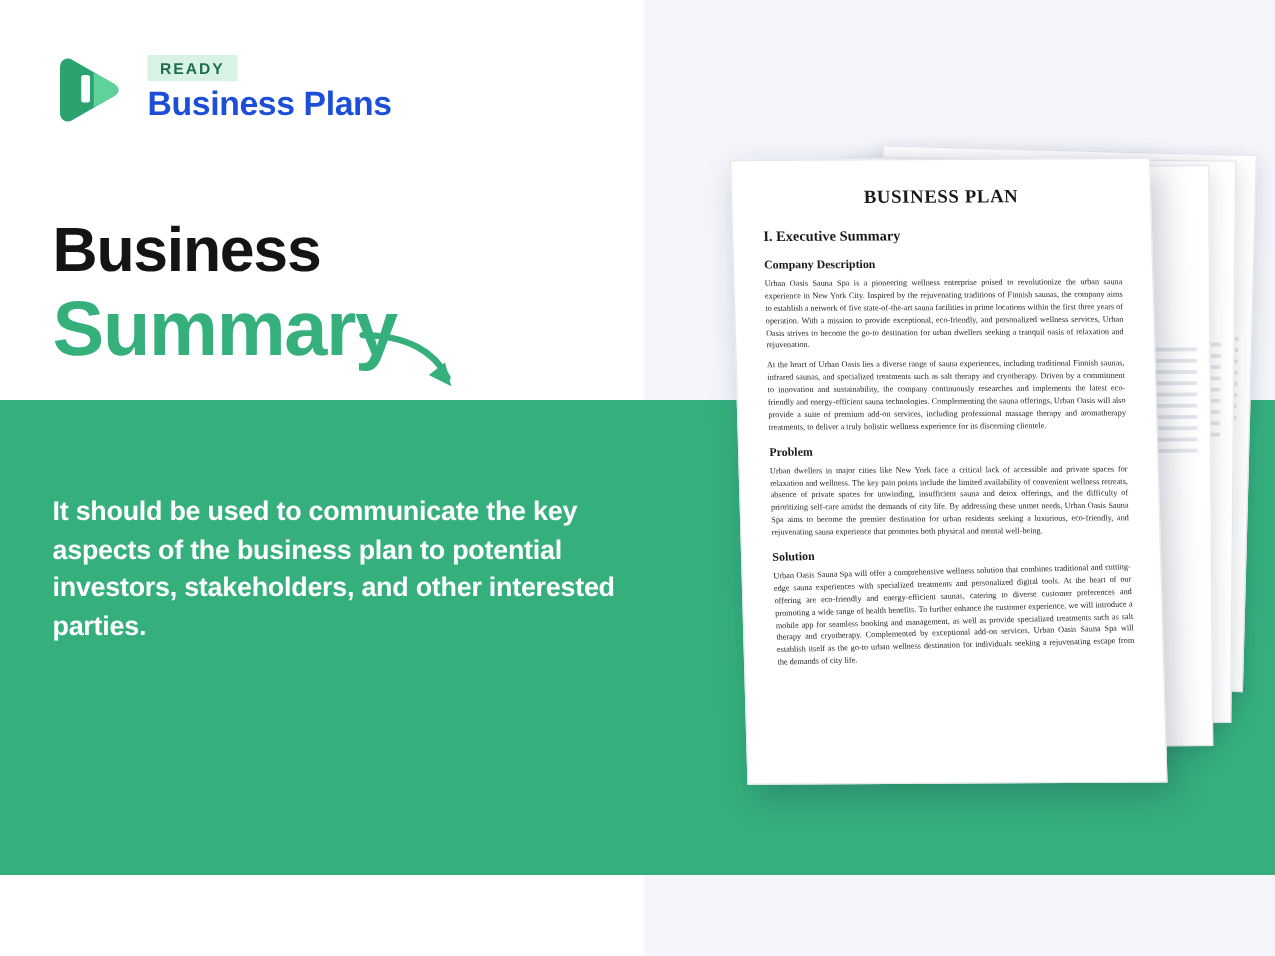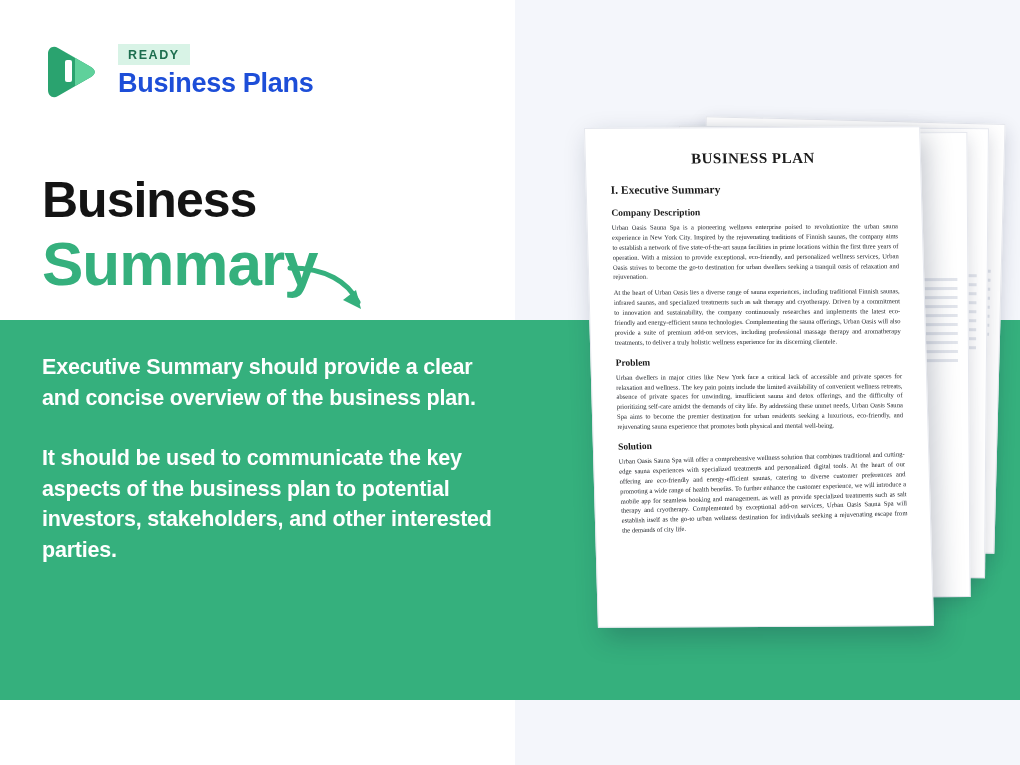--- a/index.html
+++ b/index.html
@@ -92,21 +92,21 @@
     left: 42px; top: 352px;
     width: 450px;
     color: #ffffff;
   }
   .body-copy p {
     font-size: 21.5px;
     font-weight: bold;
     line-height: 1.42;
     letter-spacing: -0.2px;
   }
-  .body-copy p.second { margin-top: 30px; }
+  .body-copy p.second { margin-top: 42px; }
 
   
   .docs {
     position: absolute;
     left: 455px; top: 85px;
     width: 560px; height: 580px;
   }
   .sheet {
     position: absolute;
     background: #ffffff;
@@ -207,21 +207,20 @@
   </div>
 
   <div class="arrow">
     <svg width="90" height="60" viewBox="0 0 90 60" xmlns="http://www.w3.org/2000/svg">
       <path d="M4 6 C40 6 62 20 72 40" stroke="#35b07d" stroke-width="5" fill="none" stroke-linecap="round"></path>
       <path d="M57 38 L75 47 L70 28 Z" fill="#35b07d"></path>
     </svg>
   </div>
 
   <div class="body-copy">
-    <p>Executive Summary should provide a clear and concise overview of the business plan.</p>
     <p class="second">It should be used to communicate the key aspects of the business plan to potential investors, stakeholders, and other interested parties.</p>
   </div>
 
   <div class="docs">
 
     <div class="sheet back3">
       <div class="bk-col">
         <i></i>
           <i></i>
           <i></i>

